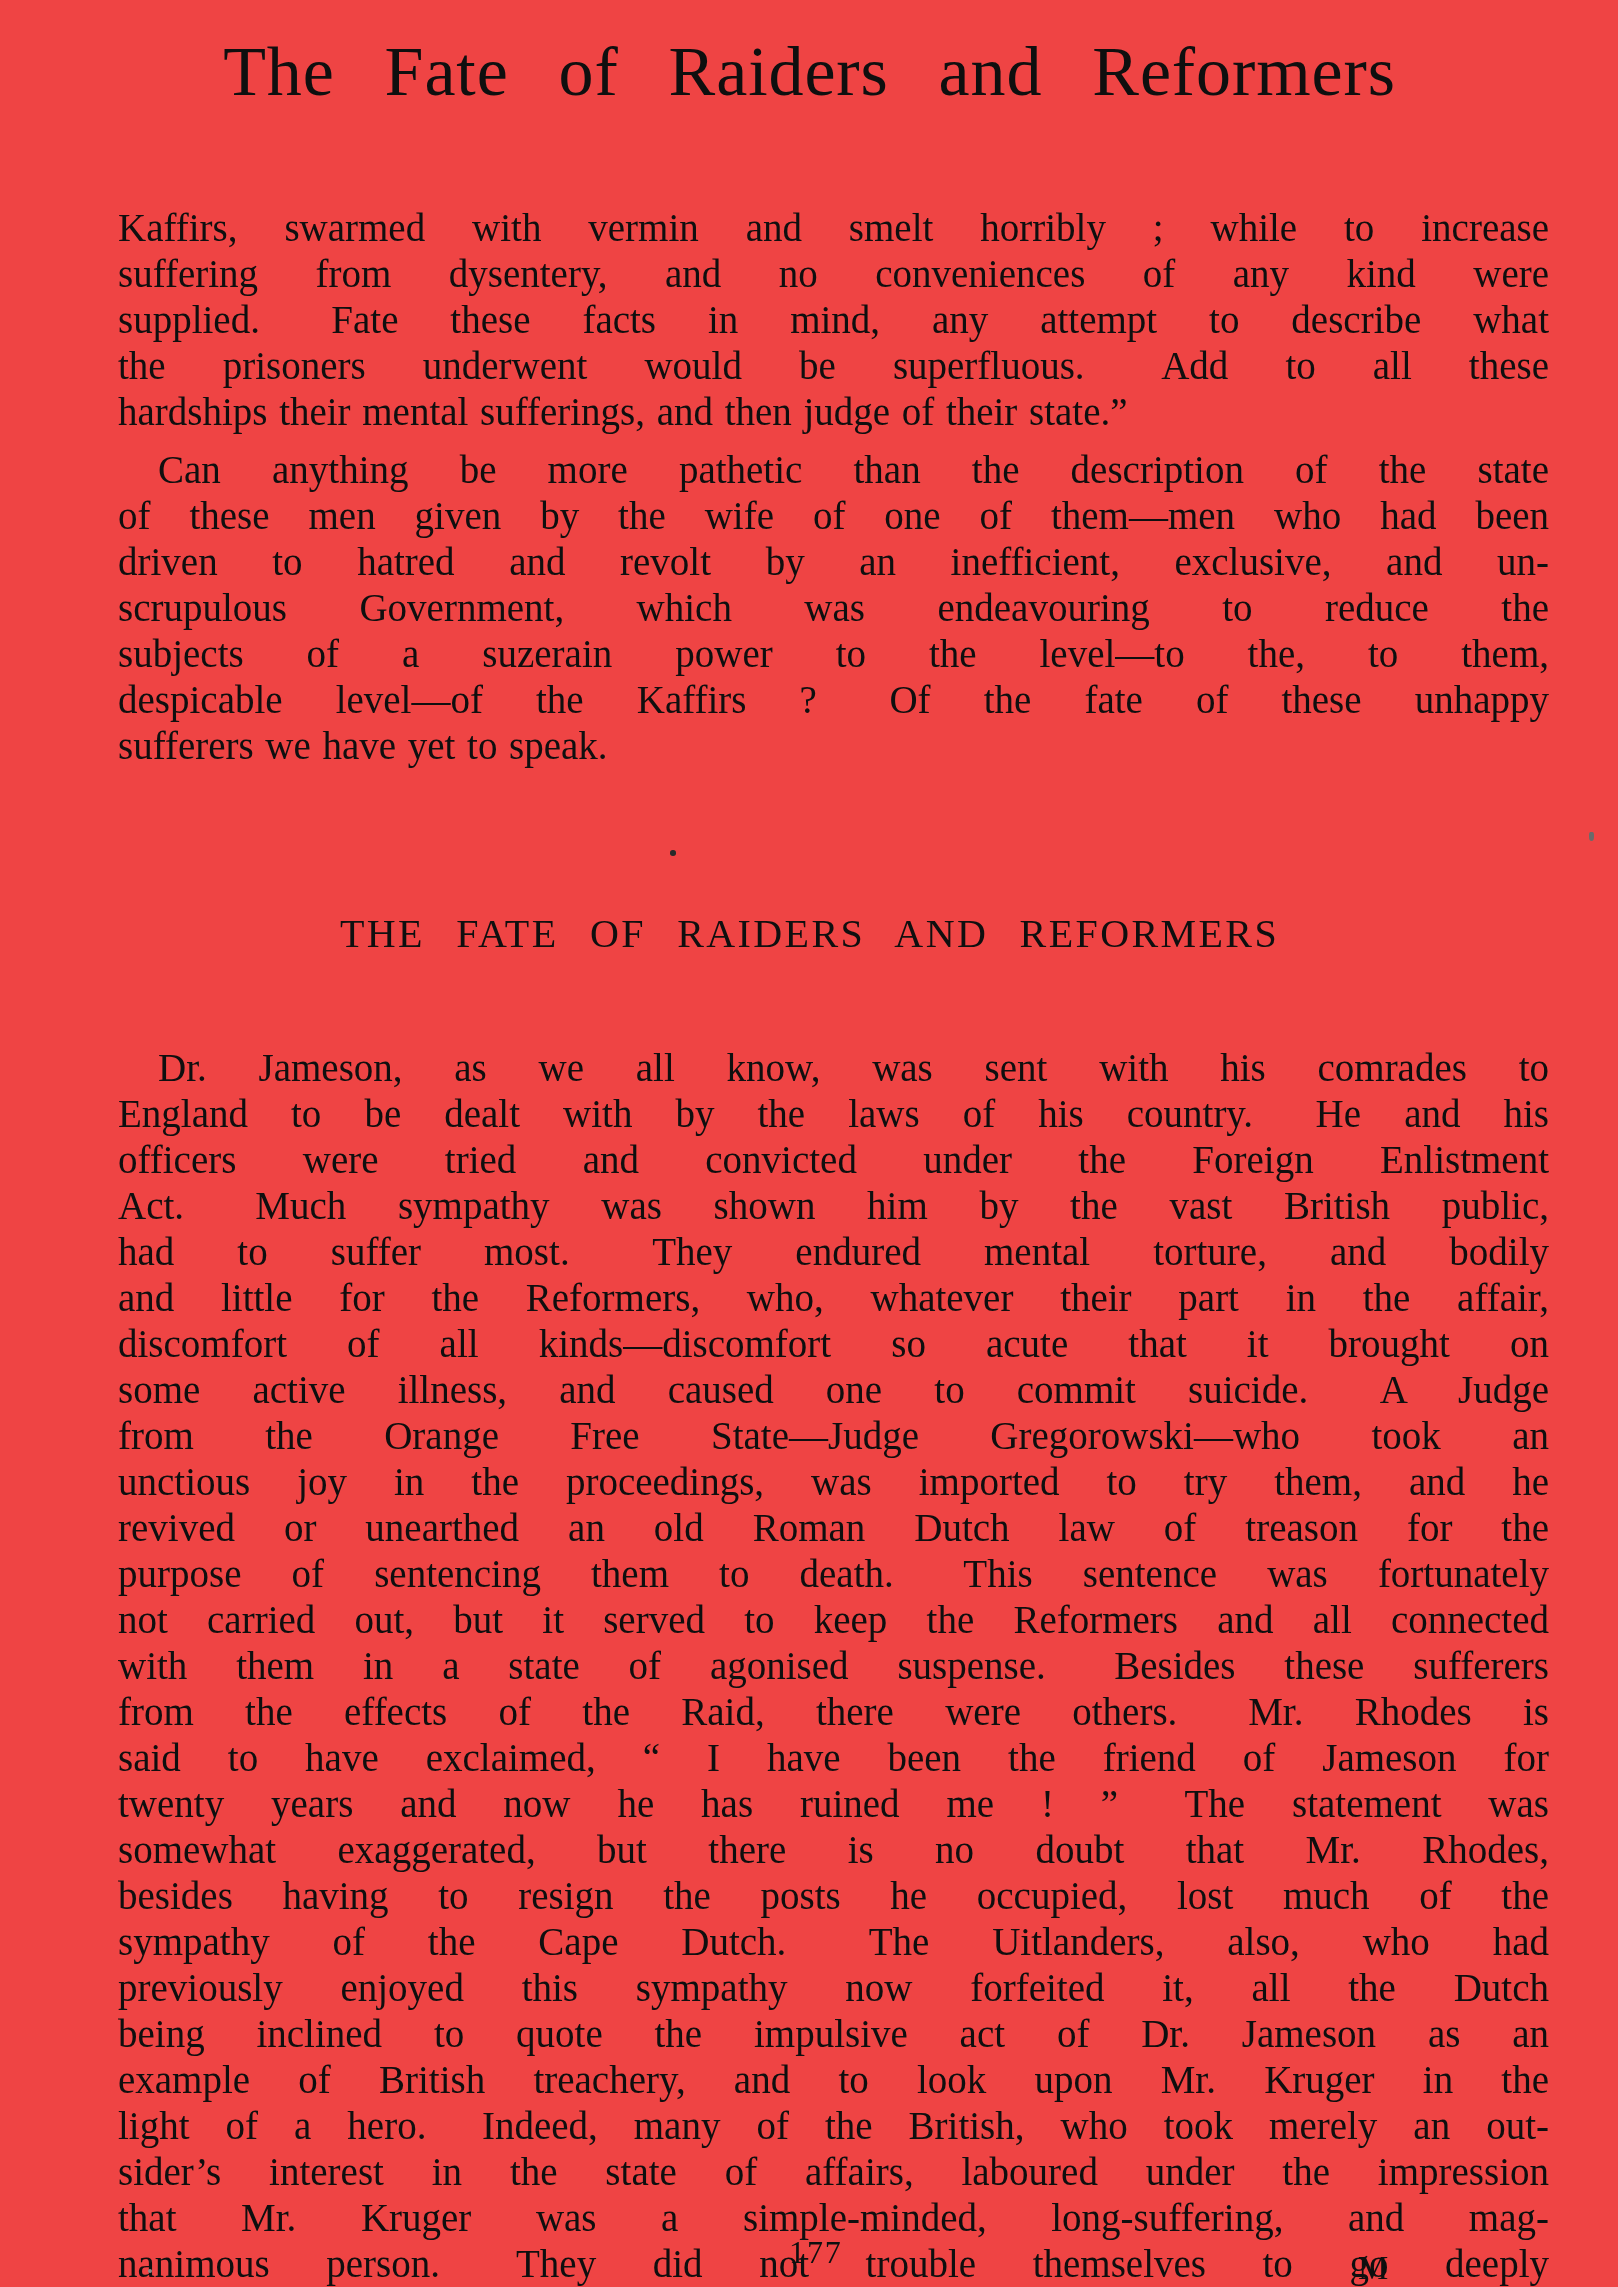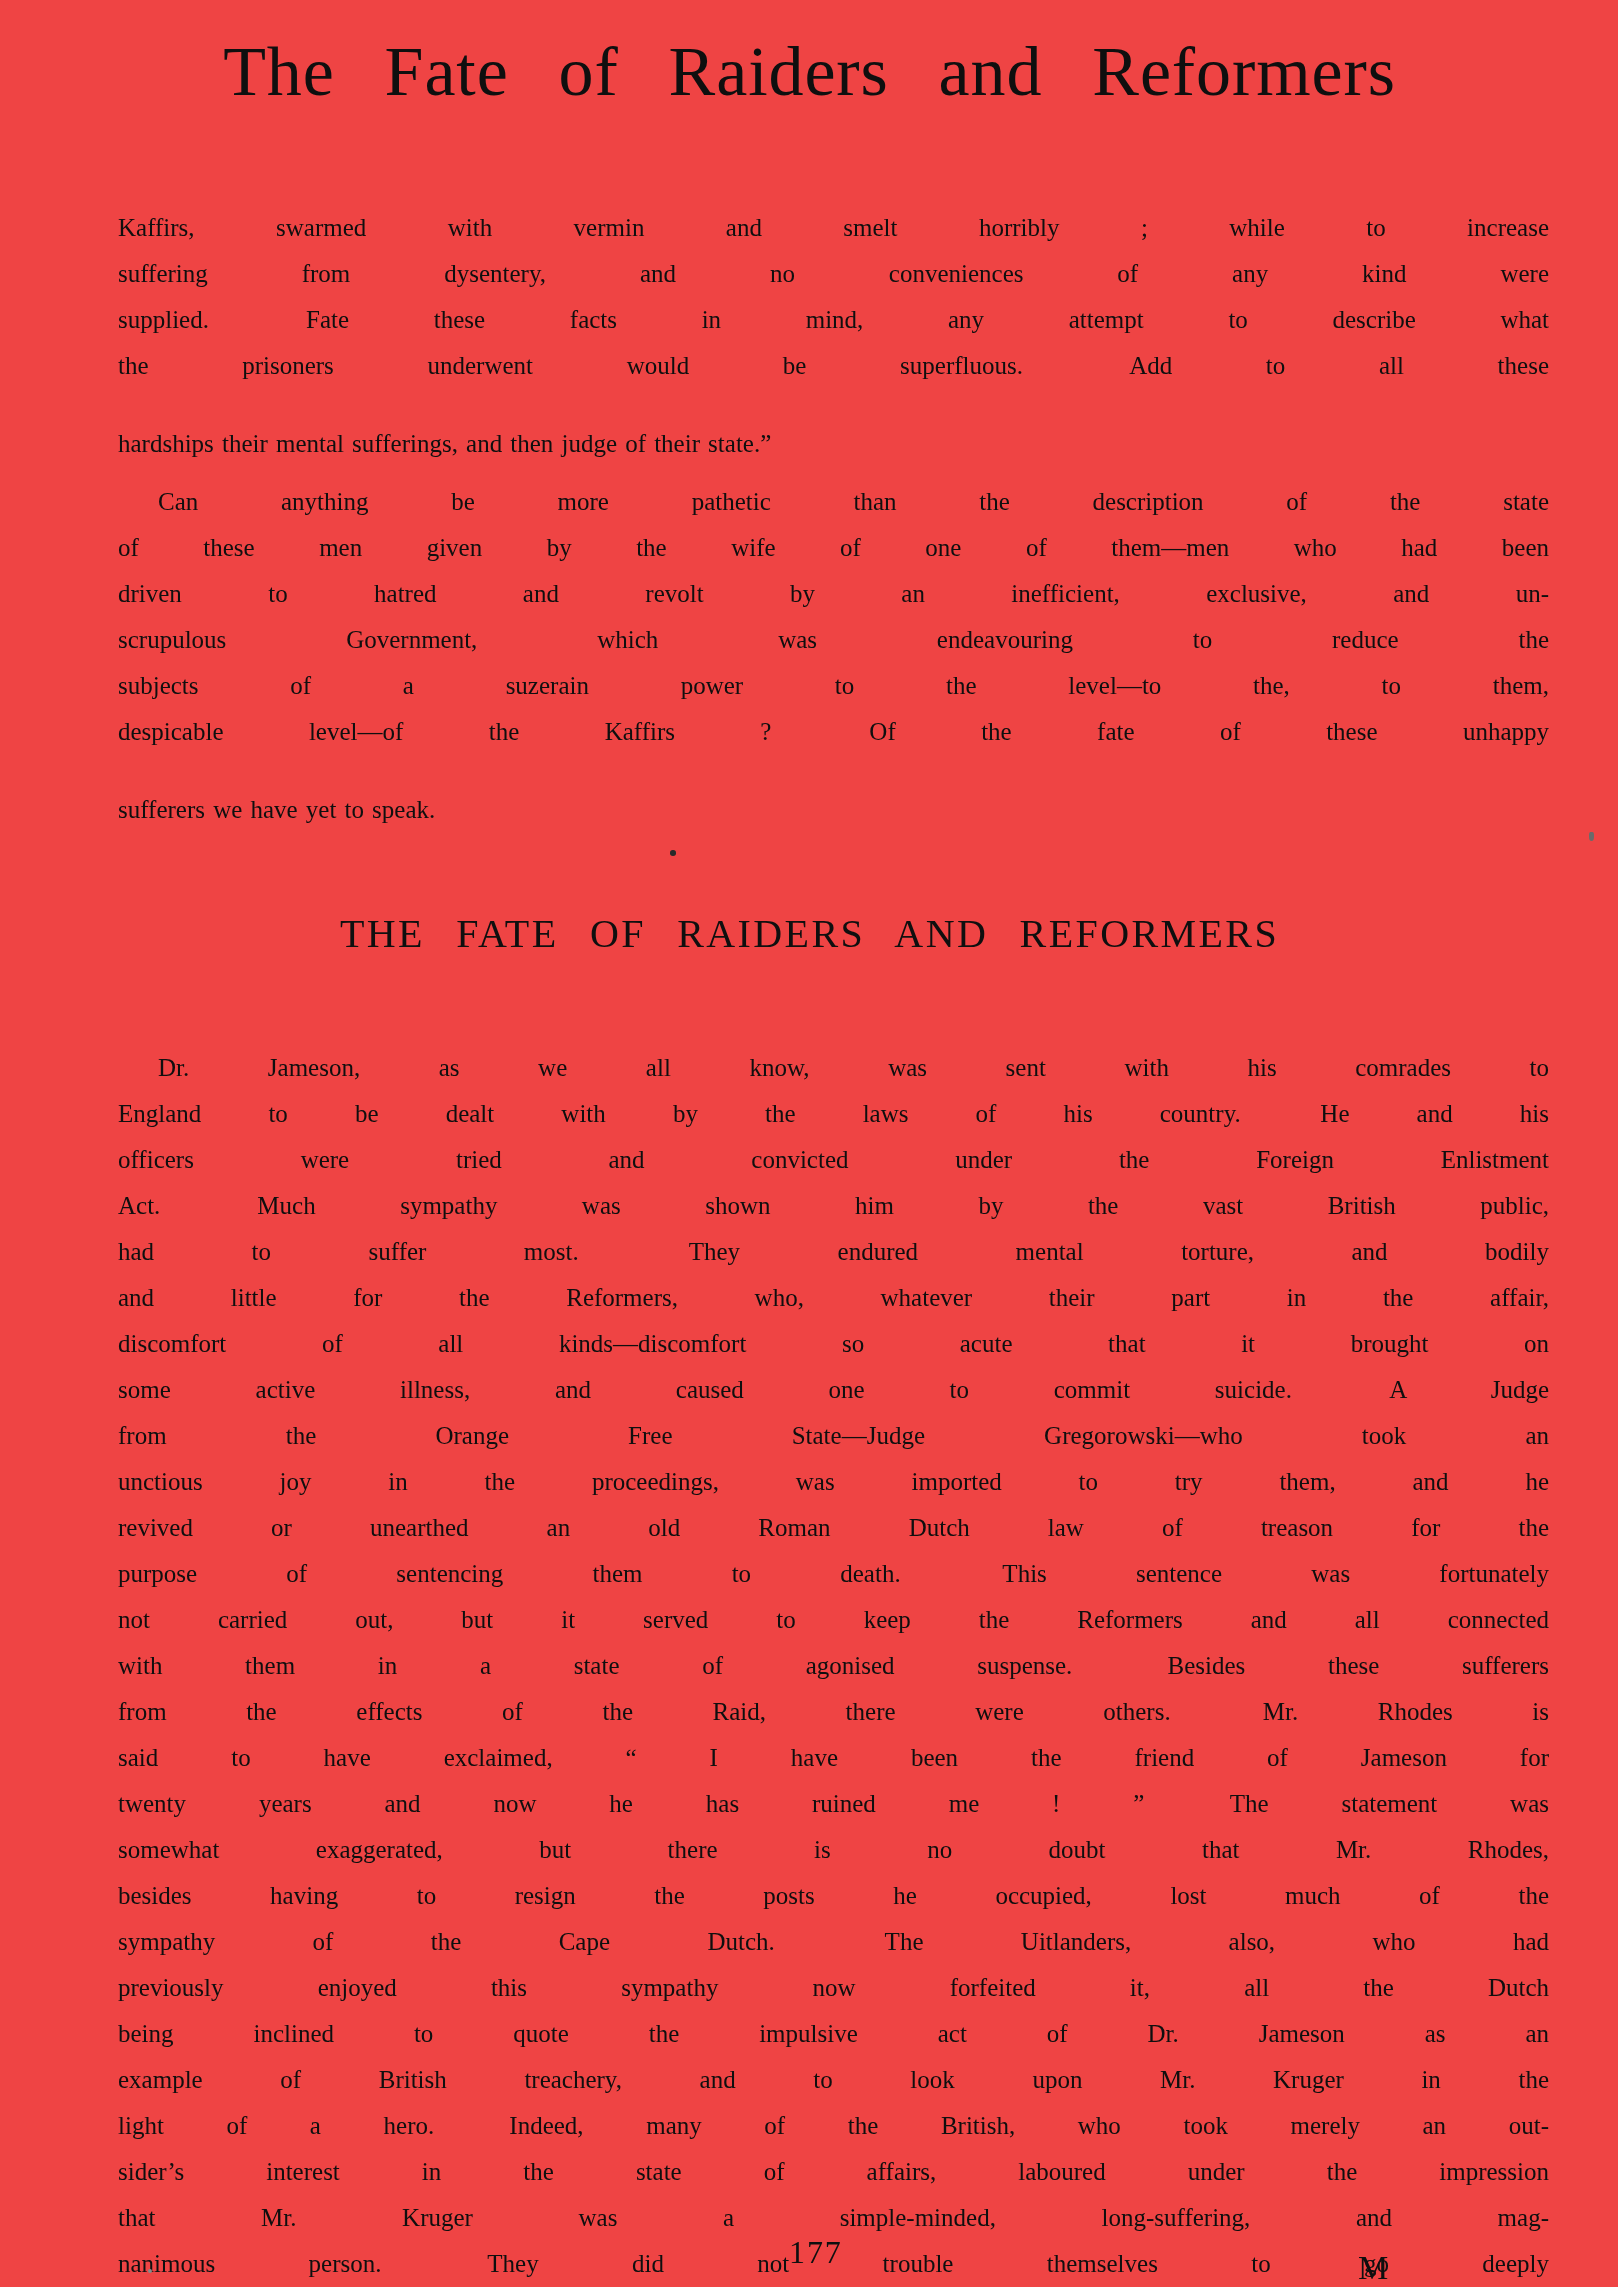--- a/index.html
+++ b/index.html
@@ -17,27 +17,27 @@
     margin:0;
     text-align:center;
     font-size:70px; font-weight:400;
     letter-spacing:0.9px; word-spacing:0.45em;
     white-space:nowrap;
   }
   .block { position:absolute; left:118px; width:1431px; }
   .para { margin:0 0 12.2px 0; }
   .line {
     height:46px; line-height:46px;
-    font-size:25px;
+    font-size:39px;
     text-align:justify;
     text-align-last:justify;
     overflow:hidden;
     word-spacing:1.9px;
   }
-  .line.last { text-align-last:left;margin-top:32px; }
+  .line.last { text-align-last:left; }
   .line.indent { text-indent:40px; }
   .section-heading {
     position:absolute; top:910px; left:0; width:100%;
     margin:0;
     text-align:center;
     font-size:40px; font-weight:400;
     letter-spacing:2.4px; word-spacing:19px;
     white-space:nowrap;
   }
   .pageno {

